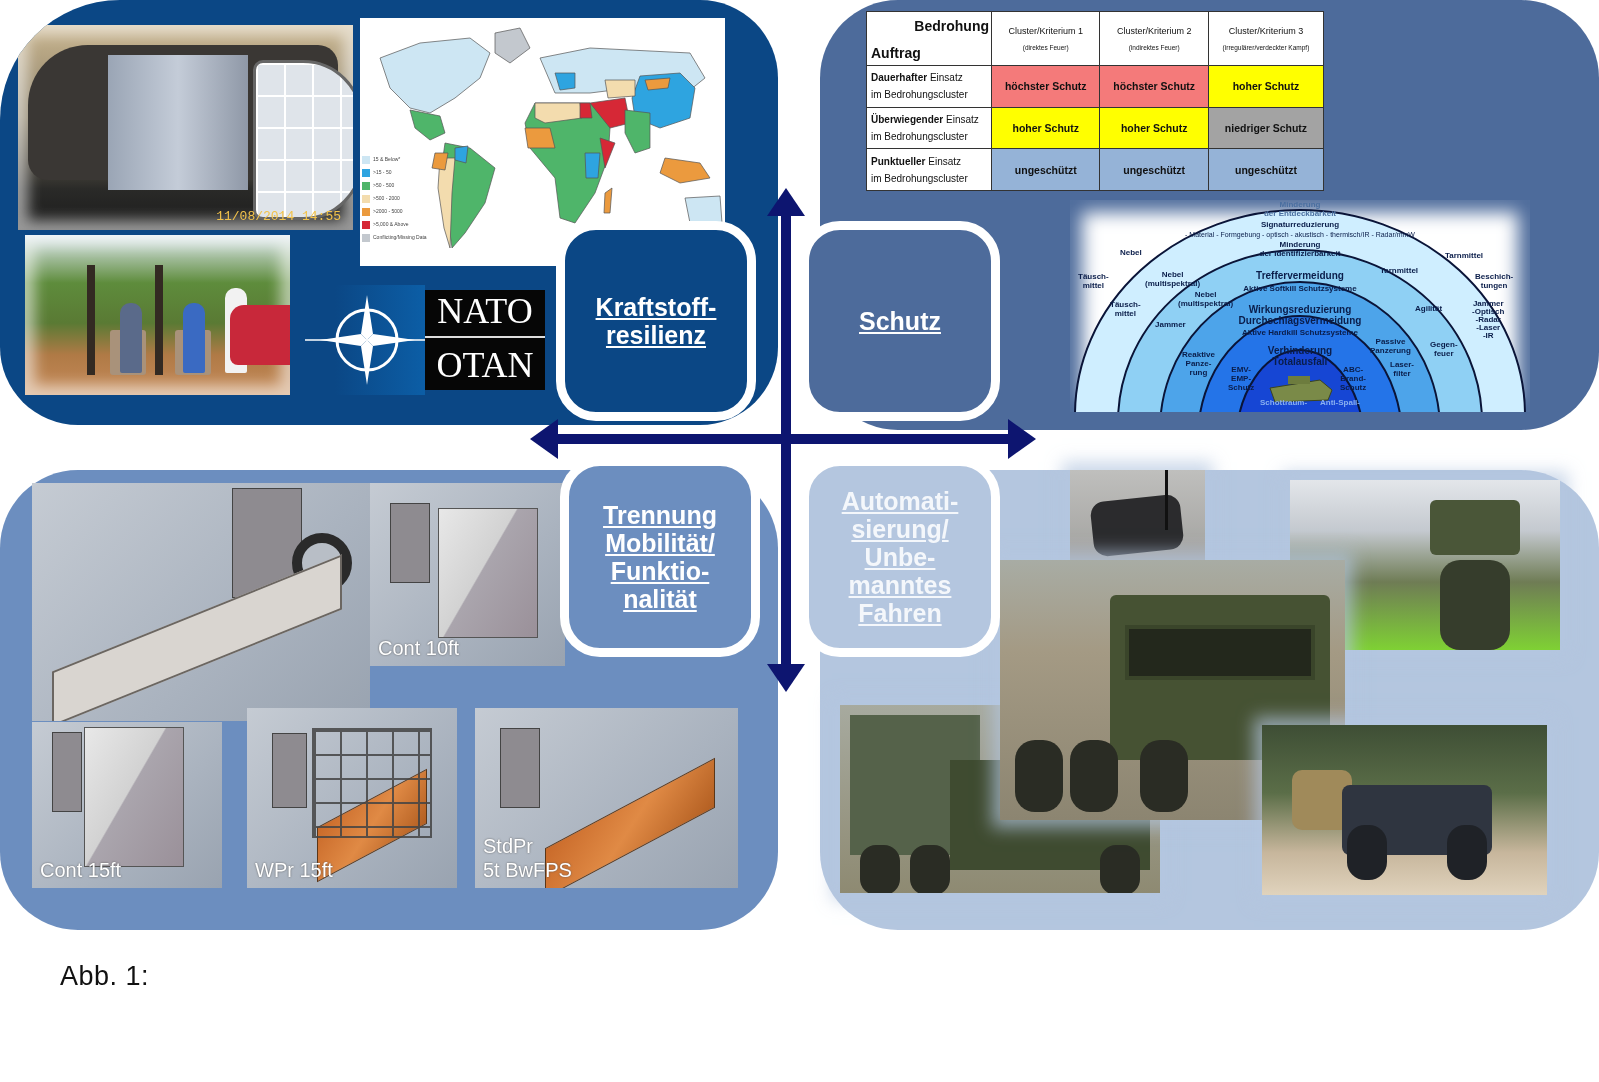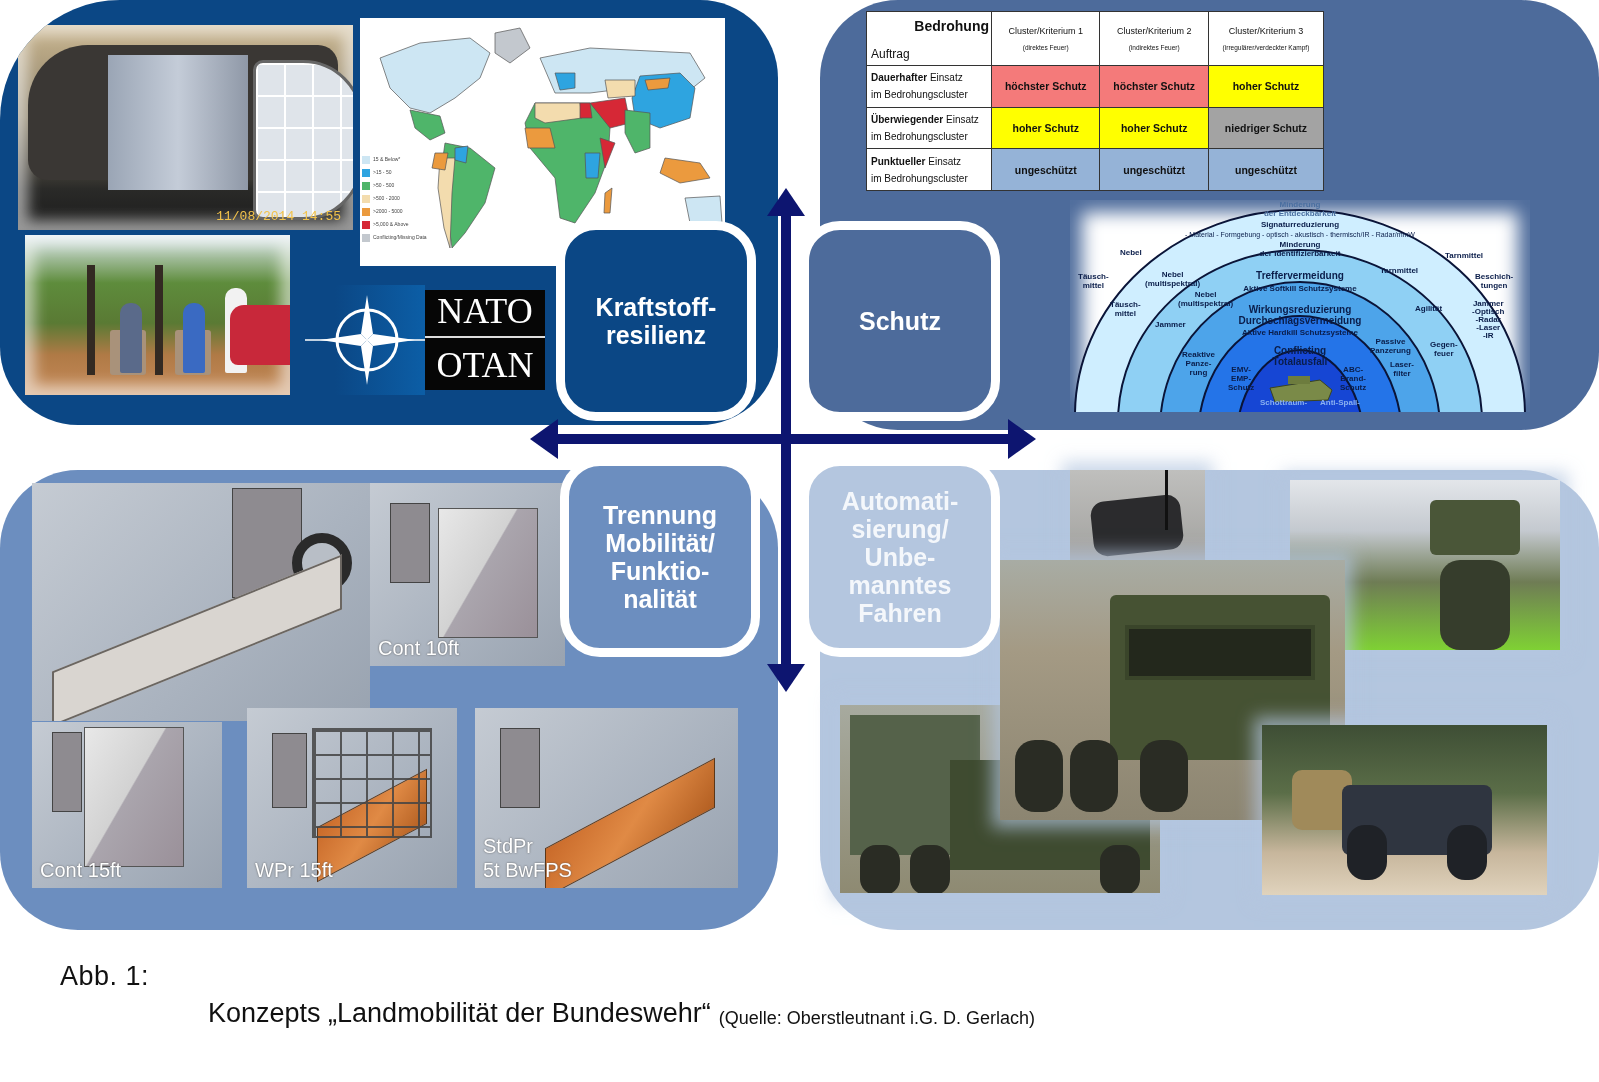--- a/index.html
+++ b/index.html
@@ -37,21 +37,21 @@
   .legend .row { display:flex; align-items:center; gap:3px; height:13px; }
   .legend .sw { width:8px; height:8px; display:inline-block; }
 
   
   #nato { left: 305px; top: 285px; width: 240px; height: 110px; }
   #nato .star-bg { position:absolute; left:0; top:0; width:120px; height:110px; background: linear-gradient(90deg, rgba(11,71,133,0) 0%, #0b4785 25%, #0c5ea6 100%); }
   #nato .txt { position:absolute; left:120px; top:5px; width:120px; height:100px; background:#060606; color:#fff; font-family:"Liberation Serif", serif; font-size:36px; text-align:center; line-height:42px; }
   #nato .txt .plus { position:absolute; left:0; right:0; top:46px; height:2px; background:#ddd; }
 
   
-  .cbox { position:absolute; width:200px; height:200px; border:9px solid #ffffff; border-radius:40px; display:flex; align-items:center; justify-content:center; text-align:center; color:#fff; font-weight:bold; font-size:25px; line-height:28px; }
+  .cbox { position:absolute; width:200px; height:200px; border:9px solid #ffffff; border-radius:40px; display:flex; align-items:center; justify-content:center; text-align:center; color:#fff; font-weight:bold; font-size:25px; line-height:28px;text-decoration:underline; }
   #box-tl { left: 556px; top: 221px; background:#0b4785; }
   #box-tr { left: 800px; top: 221px; background:#4d6b9b; }
   #box-bl { left: 560px; top: 457px; background:#6c8ebf; }
   #box-br { left: 800px; top: 457px; background:#b4c6df; color:#f4f7fb; }
   .cbox span { display:block; white-space:pre-line; }
 
   
   .axis-v { position:absolute; left:781px; top:210px; width:10px; height:468px; background:#0d1570; }
   .axis-h { position:absolute; left:550px; top:434px; width:468px; height:10px; background:#0d1570; }
   .arr { position:absolute; width:0; height:0; }
@@ -60,21 +60,21 @@
   #arr-left { left:530px; top:419px; border-top:20px solid transparent; border-bottom:20px solid transparent; border-right:28px solid #0d1570; }
   #arr-right { left:1008px; top:419px; border-top:20px solid transparent; border-bottom:20px solid transparent; border-left:28px solid #0d1570; }
 
   
   #threat-table { position:absolute; left:866px; top:11px; width:458px; height:180px; border-collapse:collapse; background:#fff; font-size:9.5px; color:#111; }
   #threat-table td, #threat-table th { border:1.5px solid #333; }
   #threat-table .hdr td { height:54px; text-align:center; vertical-align:middle; font-size:9px; }
   #threat-table .hdr .sub { font-size:6.5px; display:block; margin-top:8px; }
   #threat-table .corner { position:relative; width:125px; }
   #threat-table .corner .b { position:absolute; right:2px; top:6px; font-weight:bold; font-size:14px; }
-  #threat-table .corner .a { position:absolute; left:4px; bottom:4px; font-weight:normal; font-size:12px; }
+  #threat-table .corner .a { position:absolute; left:4px; bottom:4px; font-weight:bold; font-size:14px; }
   #threat-table .rowlbl { padding:3px 4px; font-size:10px; line-height:17px; vertical-align:middle; }
   #threat-table .cell { text-align:center; font-weight:bold; font-size:10.5px; vertical-align:middle; }
 
   
   #onion-wrap { position:absolute; left:1070px; top:200px; width:460px; height:212px; overflow:hidden; background:#ffffff; box-shadow: inset 0 0 18px 12px #4d6b9b; }
   #onion-wrap svg { position:absolute; left:0; top:0; }
   #onion-wrap .lbl { position:absolute; font-weight:bold; font-size:8px; color:#0a1d4a; text-align:center; line-height:9px; white-space:pre-line; }
   #onion-wrap .lbl.big { font-size:10px; line-height:11px; }
   #onion-wrap .lbl.norm { font-weight:normal; }
 
@@ -272,21 +272,21 @@
 der Entdeckbarkeit</div>
   <div class="lbl" style="left:150px; top:20px; width:160px">Signaturreduzierung</div>
   <div class="lbl norm" style="left:40px; top:30px; width:380px; font-size:7px">- Material   - Formgebung   - optisch   - akustisch   - thermisch/IR   - Radar/mmW</div>
   <div class="lbl" style="left:150px; top:40px; width:160px">Minderung
 der Identifizierbarkeit</div>
   <div class="lbl big" style="left:150px; top:70px; width:160px">Treffervermeidung</div>
   <div class="lbl" style="left:150px; top:84px; width:160px">Aktive Softkill Schutzsysteme</div>
   <div class="lbl big" style="left:140px; top:104px; width:180px">Wirkungsreduzierung
 Durchschlagsvermeidung</div>
   <div class="lbl" style="left:150px; top:128px; width:160px">Aktive Hardkill Schutzsysteme</div>
-  <div class="lbl big" style="left:170px; top:145px; width:120px">Conflicting
+  <div class="lbl big" style="left:170px; top:145px; width:120px">Verhinderung
 Totalausfall</div>
   <div class="lbl" style="left:50px; top:48px">Nebel</div>
   <div class="lbl" style="left:8px; top:72px">Täusch-
 mittel</div>
   <div class="lbl" style="left:75px; top:70px">Nebel
 (multispektral)</div>
   <div class="lbl" style="left:40px; top:100px">Täusch-
 mittel</div>
   <div class="lbl" style="left:108px; top:90px">Nebel
 (multispektral)</div>
@@ -408,18 +408,13 @@
 sierung/
 Unbe-
 manntes
 Fahren</span>
   </div>
 
 <div id="caption">
   <div class="line">
     <span class="num">Abb. 1:</span>
   </div>
-  <div class="line">
-    <span class="num"></span>
-    <span>Konzepts „Landmobilität der Bundeswehr“</span>
-    <span class="src" style="margin-left:8px; margin-top:5px">(Quelle: Oberstleutnant i.G. D. Gerlach)</span>
-  </div>
 </div>
 
 </body></html>

